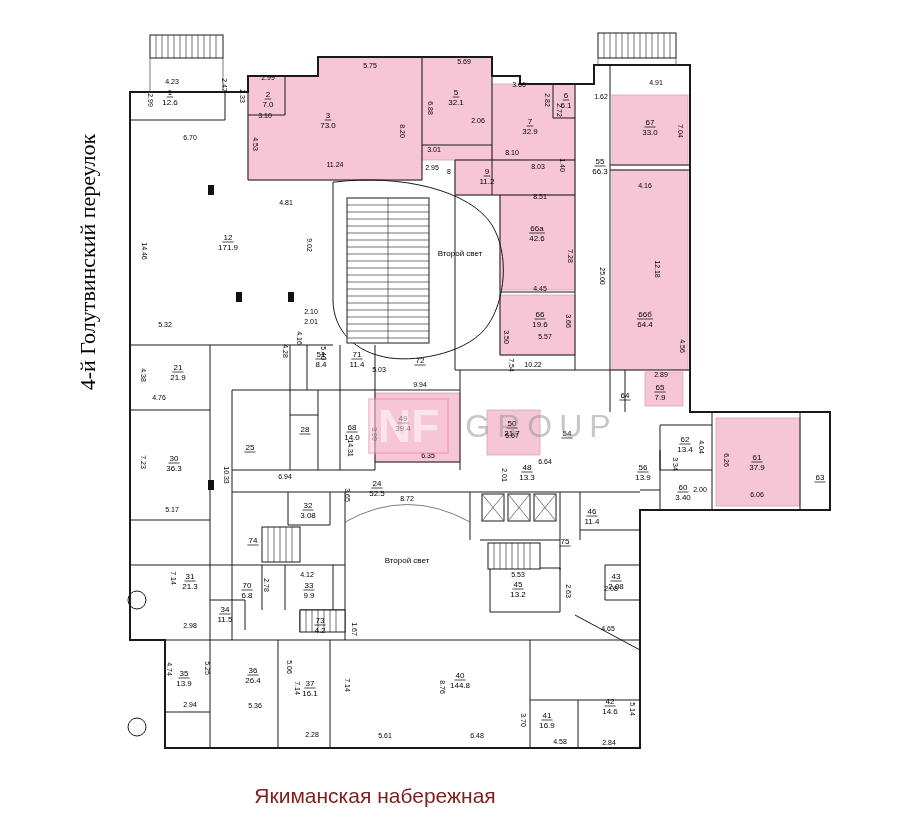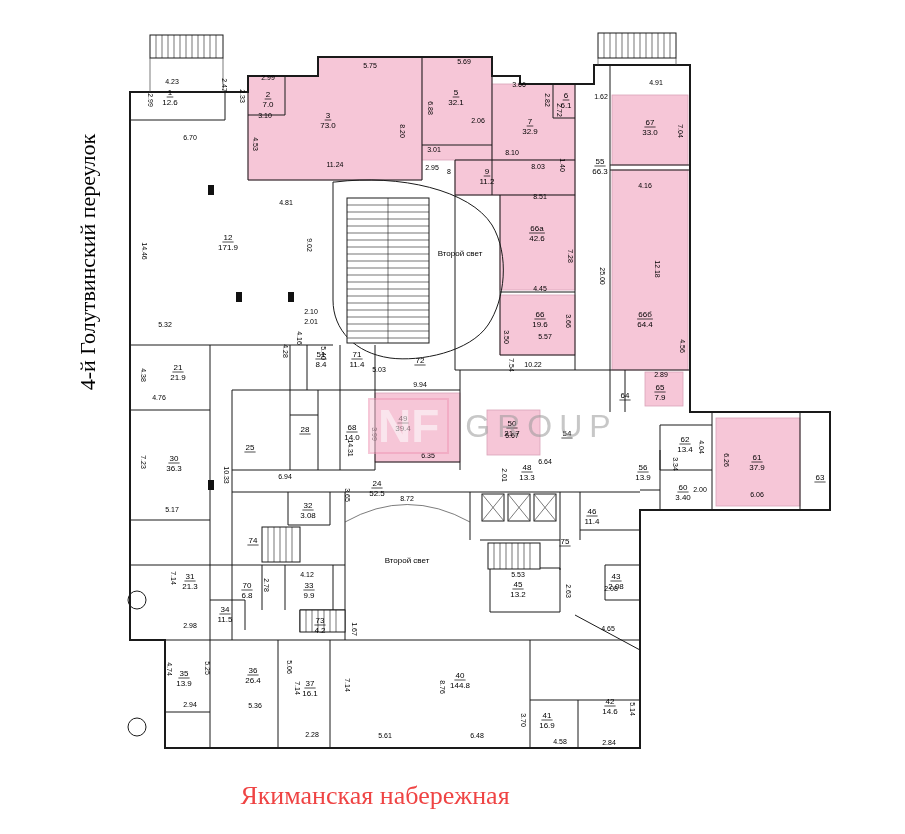--- a/index.html
+++ b/index.html
@@ -2,21 +2,21 @@
 <html style="--hl: #f6c6d7;"><head>
 <meta charset="utf-8">
 <style>
   html,body{margin:0;padding:0;background:#ffffff;}
   #stage{position:relative;width:905px;height:834px;background:#ffffff;overflow:hidden;
          font-family:"Liberation Sans",sans-serif;}
   #plan-svg{position:absolute;left:0;top:0;}
   .street-left{position:absolute;left:88px;top:262px;transform:translate(-50%,-50%) rotate(-90deg);
     white-space:nowrap;font-family:"Liberation Serif",serif;font-size:22px;color:#000;}
   .street-bottom{position:absolute;left:375px;top:796px;transform:translate(-50%,-50%);
-    white-space:nowrap;font-family:Liberation Serif, serif;font-size:26px;color:#ef4444;}
+    white-space:nowrap;font-family:Liberation Sans, sans-serif;font-size:21px;color:#7f1d1d;}
   .watermark{position:absolute;left:368px;top:398px;display:flex;align-items:center;opacity:.55;gap:8px;}
   .wm-nf{font-size:46px;font-weight:bold;color:#fff;background:var(--hl,#f6c6d7);
     border:2px solid #ef9ab8;padding:0 8px;line-height:52px;}
   .wm-group{font-size:32px;letter-spacing:7px;color:#9a9a9a;margin-left:8px;font-weight:normal;}
   
   .outer{fill:none;stroke:#1a1a1a;stroke-width:2;}
   .wall{fill:none;stroke:#1a1a1a;stroke-width:1;}
   .thin{fill:none;stroke:#444;stroke-width:.7;}
   .hl{fill:var(--hl,#f6c6d7);stroke:#d9a3b8;stroke-width:.8;}
   .stair{fill:#fff;stroke:#1a1a1a;stroke-width:1;}

